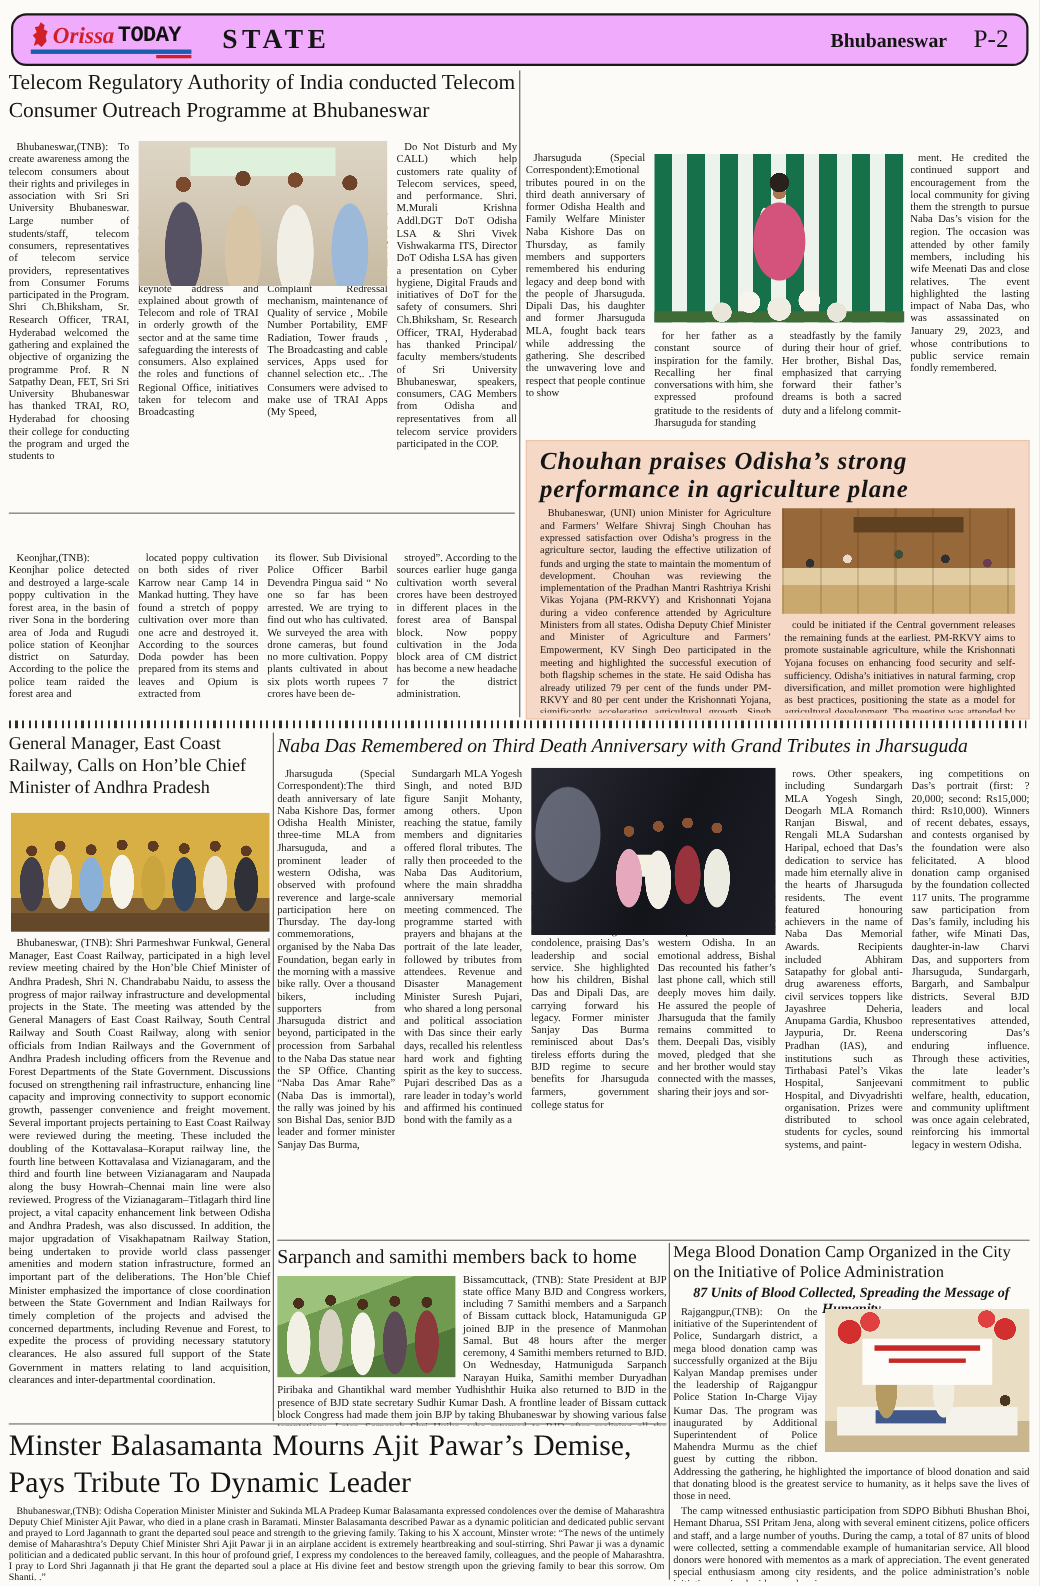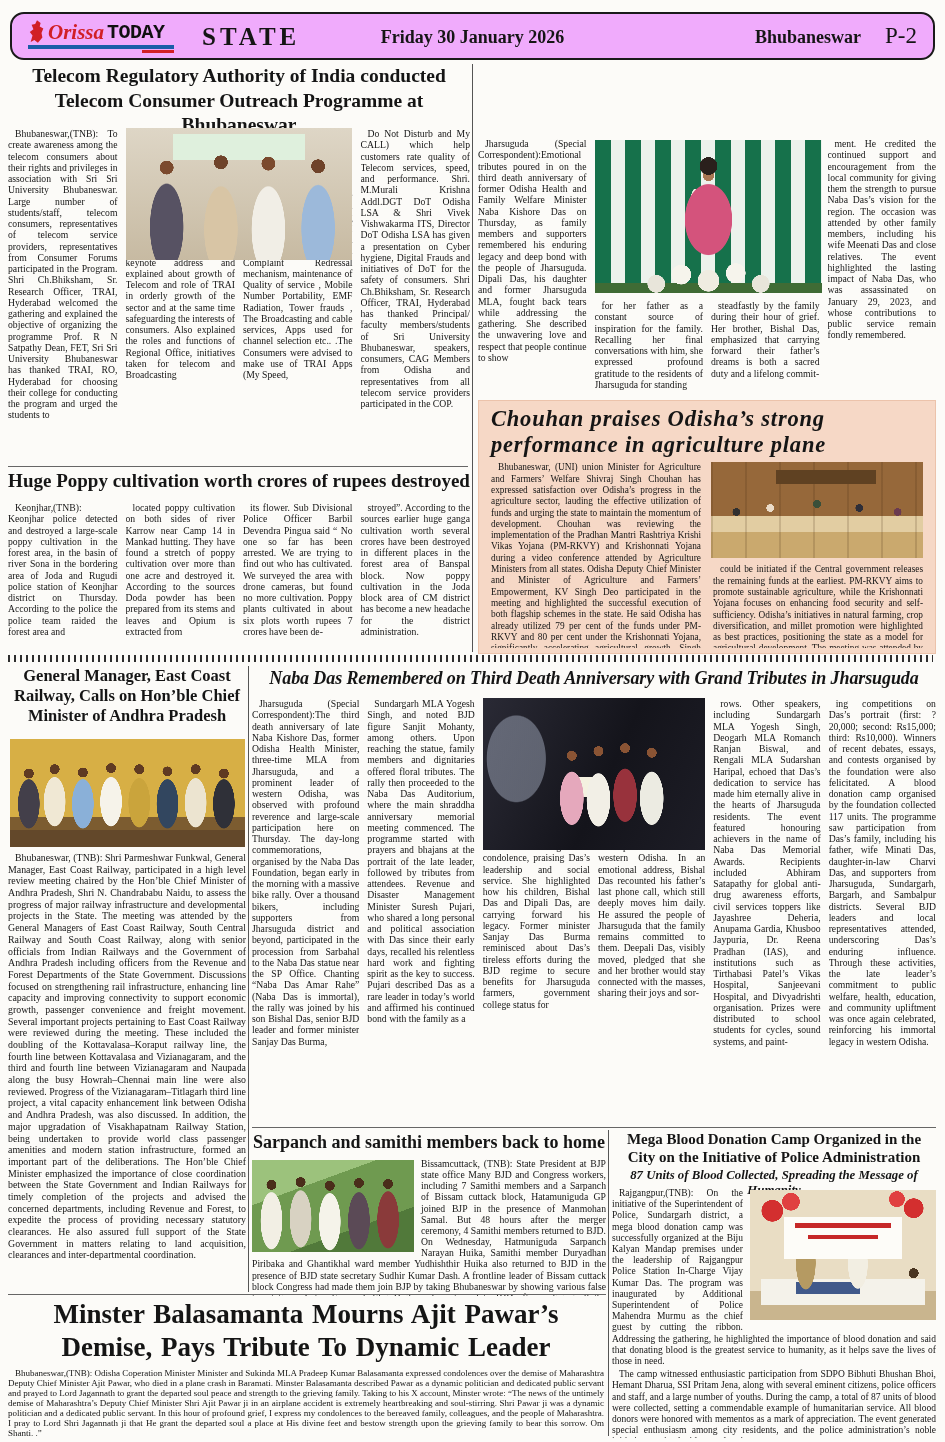--- a/index.html
+++ b/index.html
@@ -14,21 +14,21 @@
   .logo-orissa{font-style:italic;font-weight:bold;font-size:21px;color:#d11f26;margin-left:2px;}
   .logo-today{font-family:Liberation Mono, monospace;font-weight:bold;font-size:20px;color:#101010;letter-spacing:-0.5px;margin-left:3px;}
   .logo-bar{position:relative;height:4px;background:#1a5da8;width:146px;margin-top:1px;}
   .logo-tag{position:absolute;right:0;top:5px;width:32px;height:3px;background:#d11f26;}
   .mh-state{position:absolute;left:190px;top:9px;font-size:25px;font-weight:bold;letter-spacing:4px;}
   .mh-date{position:absolute;left:0;right:0;top:13px;text-align:center;font-size:18px;font-weight:bold;}
   .mh-city{position:absolute;right:72px;top:13px;font-size:18px;font-weight:bold;}
   .mh-page{position:absolute;right:16px;top:9px;font-size:23px;}
 
   
-  .atitle{position:absolute;text-align:center;font-weight:bold;}
+  .atitle{position:absolute;font-weight:normal;}
   .cols{position:absolute;display:flex;overflow:hidden;}
   .col{flex:1;text-align:justify;text-indent:7px;overflow:hidden;}
   .body-sm{font-size:9.7px;line-height:1.16;}
   .gap8{gap:8px;}
   .block{position:absolute;text-align:justify;overflow:hidden;}
 
   .vrule{position:absolute;width:1px;background:#555;}
   .hrule{position:absolute;height:1px;background:#666;}
   .dotband{position:absolute;height:7px;
            background:repeating-linear-gradient(90deg,#2e2e2e 0 2px,transparent 2px 6px);}
@@ -181,21 +181,20 @@
             <path d="M10 1 L14 4 L13 8 L17 10 L15 15 L16 20 L11 26 L7 23 L3 25 L5 18 L2 14 L6 11 L4 6 L8 5 Z" fill="#d11f26"></path>
           </svg>
         <span class="logo-orissa">Orissa</span>
         <span class="logo-today">TODAY</span>
       </div>
       <div class="logo-bar">
         <span class="logo-tag"></span>
       </div>
     </div>
     <div class="mh-state">STATE</div>
-    <div class="mh-date">Friday 30 January 2026</div>
     <div class="mh-city">Bhubaneswar</div>
     <div class="mh-page">P-2</div>
   </div>
 
   <div class="atitle telecom-title">Telecom Regulatory Authority of India conducted Telecom Consumer Outreach Programme at Bhubaneswar</div>
   <div class="cols gap8 body-sm telecom-body">
     <div class="col">Bhubaneswar,(TNB): To create awareness among the telecom consumers about their rights and privileges in association with Sri Sri University Bhubaneswar.  Large number of students/staff, telecom consumers, representatives of telecom service providers, representatives from Consumer Forums participated in the Program.  Shri Ch.Bhiksham, Sr. Research Officer, TRAI, Hyderabad welcomed the gathering and explained the objective of organizing the programme Prof. R N Satpathy Dean, FET, Sri Sri University Bhubaneswar has thanked TRAI, RO, Hyderabad for choosing their college for conducting the program and urged the students to</div>
     <div class="col pad-tel">update their knowledge in achieving their goals by using this opportunity. Shri G Suresh Reddy ITS, Joint Advisor, TRAI, RO, Hyderabad delivered keynote address and explained about growth of Telecom and role of TRAI in orderly growth of the sector and at the same time safeguarding the interests of consumers. Also explained the roles and functions of Regional Office, initiatives taken for telecom and Broadcasting</div>
     <div class="col pad-tel">consumer protection. He had explained in detail in his presentation regarding the steps taken by TRAI regarding the Unsolicited communications, Telecom Complaint Redressal mechanism, maintenance of Quality of service , Mobile Number Portability, EMF Radiation, Tower frauds , The Broadcasting and cable services, Apps used for channel selection etc.. .The Consumers were advised to make use of TRAI Apps (My Speed,</div>
     <div class="col">Do Not Disturb and My CALL) which help customers rate quality of Telecom services, speed, and performance. Shri. M.Murali Krishna Addl.DGT DoT Odisha LSA &amp; Shri Vivek Vishwakarma ITS, Director DoT Odisha LSA has given a presentation on Cyber hygiene, Digital Frauds and initiatives of DoT for the safety of consumers.  Shri Ch.Bhiksham, Sr. Research Officer, TRAI, Hyderabad has thanked Principal/ faculty members/students of Sri University Bhubaneswar, speakers, consumers, CAG Members from Odisha and representatives from all telecom service providers participated in the COP.</div>
@@ -212,23 +211,22 @@
 
   <div class="chouhan-box">
     <div class="chouhan-title">Chouhan praises Odisha’s strong performance in agriculture plane</div>
     <div class="chouhan-body">
       <div class="chouhan-col">Bhubaneswar, (UNI) union Minister for Agriculture and Farmers’ Welfare Shivraj Singh Chouhan has expressed satisfaction over Odisha’s progress in the agriculture sector, lauding the effective utilization of funds and urging the state to maintain the momentum of development. Chouhan was reviewing the implementation of the Pradhan Mantri Rashtriya Krishi Vikas Yojana (PM-RKVY) and Krishonnati Yojana during a video conference attended by Agriculture Ministers from all states. Odisha Deputy Chief Minister and Minister of Agriculture and Farmers’ Empowerment, KV Singh Deo participated in the meeting and highlighted the successful execution of both flagship schemes in the state.  He said Odisha has already utilized 79 per cent of the funds under PM-RKVY and 80 per cent under the Krishonnati Yojana, significantly accelerating agricultural growth. Singh Deo added that six new projects</div>
       <div class="chouhan-col pad-chn">could be initiated if the Central government releases the remaining funds at the earliest. PM-RKVY aims to promote sustainable agriculture, while the Krishonnati Yojana focuses on enhancing food security and self-sufficiency. Odisha’s initiatives in natural farming, crop diversification, and millet promotion were highlighted as best practices, positioning the state as a model for agricultural development. The meeting was attended by Arabinda Kumar Padhee, Additional Chief Secretary, Agriculture and Farmers’ Empowerment Department, and Shubham Saxena, Director of Agriculture.</div>
       <div class="ph ph-chouhan"></div>
     </div>
   </div>
 
-  <div class="atitle poppy-title">Huge Poppy cultivation worth crores of rupees destroyed</div>
   <div class="cols gap8 body-sm poppy-body">
-    <div class="col">Keonjhar,(TNB): Keonjhar police detected and destroyed a large-scale poppy cultivation in the forest area, in the basin of river Sona  in the bordering area of Joda and Rugudi police station of Keonjhar district on Thursday.  According to the police the police team raided the forest area and</div>
+    <div class="col">Keonjhar,(TNB): Keonjhar police detected and destroyed a large-scale poppy cultivation in the forest area, in the basin of river Sona  in the bordering area of Joda and Rugudi police station of Keonjhar district on Saturday.  According to the police the police team raided the forest area and</div>
     <div class="col">located poppy cultivation on both sides of river Karrow near Camp 14 in Mankad hutting. They have found a stretch of poppy cultivation over more than one acre and destroyed it. According to the sources Doda powder has been prepared from its stems and leaves and Opium is extracted from</div>
     <div class="col">its flower. Sub Divisional Police Officer Barbil Devendra Pingua said “ No one so far has been arrested. We are trying to find out who has cultivated. We surveyed the area with drone cameras, but found no more cultivation. Poppy plants cultivated in about six plots worth rupees 7 crores have been de-</div>
     <div class="col">stroyed”.  According to the sources earlier huge ganga cultivation worth several crores have been destroyed in different places in the forest area of Banspal block.  Now poppy cultivation in the Joda block area of CM district has become a new headache for the district administration.</div>
   </div>
 
   <div class="atitle railway-title">General Manager, East Coast Railway, Calls on Hon’ble Chief Minister of Andhra Pradesh</div>
   <div class="ph railway-photo ph-railway"></div>
   <div class="block railway-body">Bhubaneswar, (TNB): Shri Parmeshwar Funkwal, General Manager, East Coast Railway, participated in a high level review meeting chaired by the Hon’ble Chief Minister of Andhra Pradesh, Shri N. Chandrababu Naidu, to assess the progress of major railway infrastructure and developmental projects in the State.  The meeting was attended by the General Managers of East Coast Railway, South Central Railway and South Coast Railway, along with senior officials from Indian Railways and the Government of Andhra Pradesh including officers from the Revenue and Forest Departments of the State Government. Discussions focused on strengthening rail infrastructure, enhancing line capacity and improving connectivity to support economic growth, passenger convenience and freight movement.  Several important projects pertaining to East Coast Railway were reviewed during the meeting. These included the doubling of the Kottavalasa–Koraput railway line, the fourth line between Kottavalasa and Vizianagaram, and the third and fourth line between Vizianagaram and Naupada along the busy Howrah–Chennai main line were also reviewed. Progress of the Vizianagaram–Titlagarh third line project, a vital capacity enhancement link between Odisha and Andhra Pradesh, was also discussed.  In addition, the major upgradation of Visakhapatnam Railway Station, being undertaken to provide world class passenger amenities and modern station infrastructure, formed an important part of the deliberations.  The Hon’ble Chief Minister emphasized the importance of close coordination between the State Government and Indian Railways for timely completion of the projects and advised the concerned departments, including Revenue and Forest, to expedite the process of providing necessary statutory clearances. He also assured full support of the State Government in matters relating to land acquisition, clearances and inter-departmental coordination.</div>
 
   <div class="atitle tribute-title">Naba Das Remembered on Third Death Anniversary with Grand Tributes in Jharsuguda</div>

